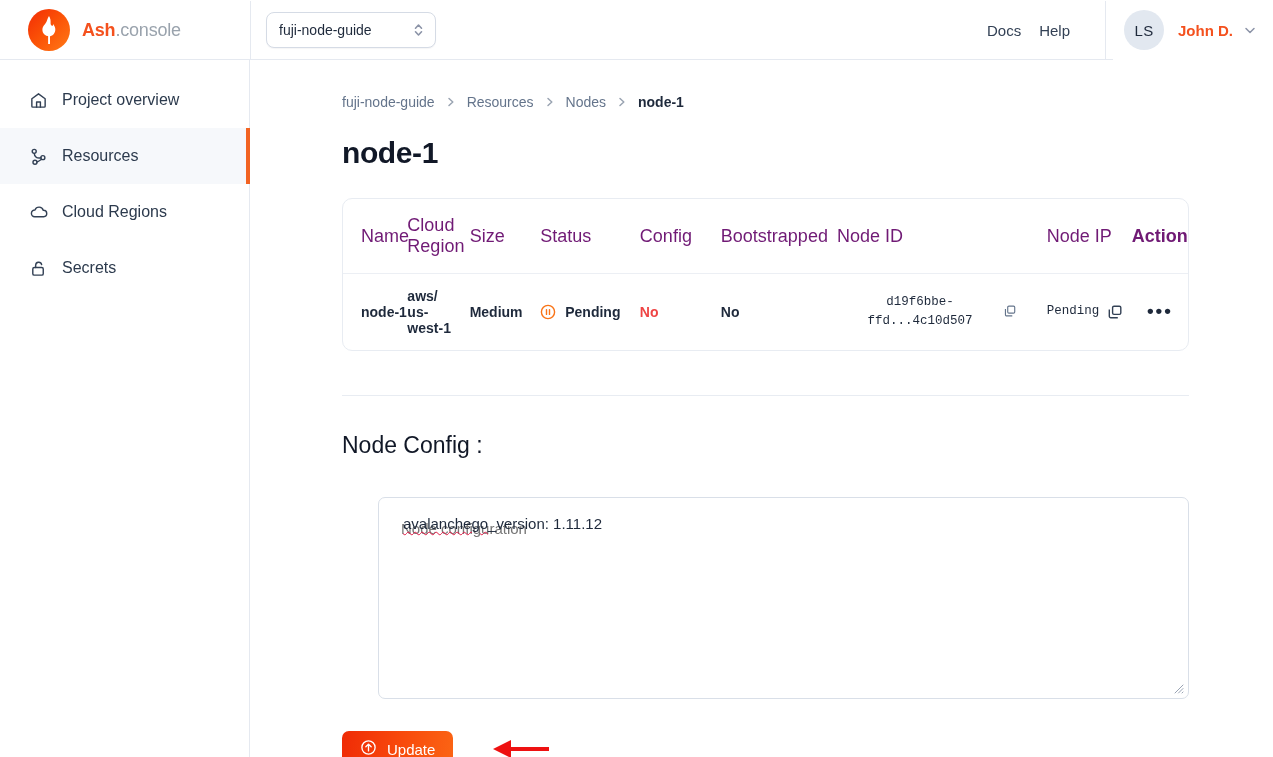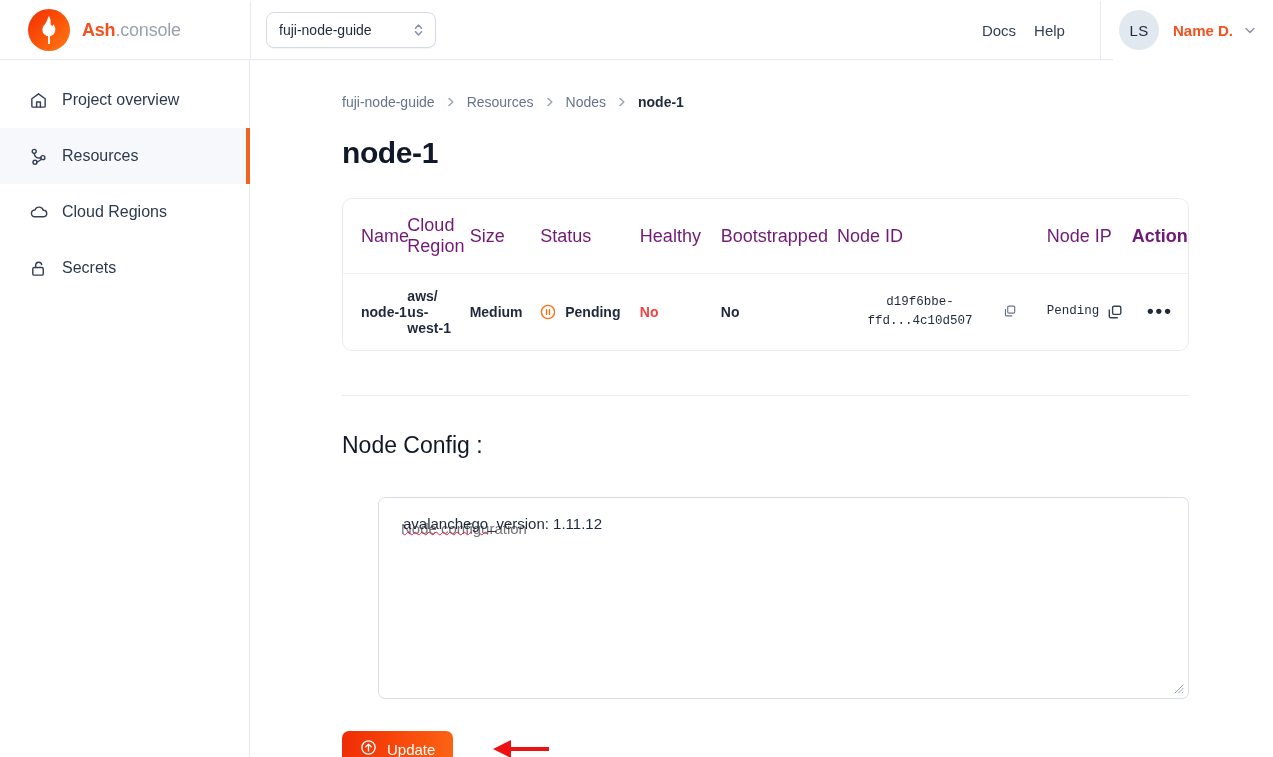--- a/index.html
+++ b/index.html
@@ -213,21 +213,21 @@
           </svg>
         </span>
       </div>
     </div>
 
     <div class="header-right">
       <a class="hlink" href="#">Docs</a>
       <a class="hlink" href="#">Help</a>
       <div class="hdiv"></div>
       <div class="avatar">LS</div>
-      <span class="uname">Name D.</span>
+      <span class="uname">John D.</span>
       <span class="ucaret">
         <svg width="14" height="14" viewBox="0 0 14 14" fill="none" stroke="currentColor" stroke-width="1.5" stroke-linecap="round" stroke-linejoin="round">
           <path d="M3 5.5 L7 9.5 L11 5.5"></path>
         </svg>
       </span>
     </div>
   </div>
 
   <div class="body">
 
@@ -310,21 +310,21 @@
           <table>
             <thead>
               <tr>
                 <th class="c-name" style="padding-left:18px">Name</th>
                 <th class="c-region">
                   <div>Cloud</div>
                   <div>Region</div>
                 </th>
                 <th class="c-size">Size</th>
                 <th class="c-status">Status</th>
-                <th class="c-healthy">Healthy</th>
+                <th class="c-healthy">Config</th>
                 <th class="c-boot">Bootstrapped</th>
                 <th class="c-nodeid">Node ID</th>
                 <th class="c-nodeidcopy"></th>
                 <th class="c-nodeip">Node IP</th>
                 <th class="c-actions">Actions</th>
               </tr>
             </thead>
             <tbody>
               <tr>
                 <td class="c-name">node-1</td>

